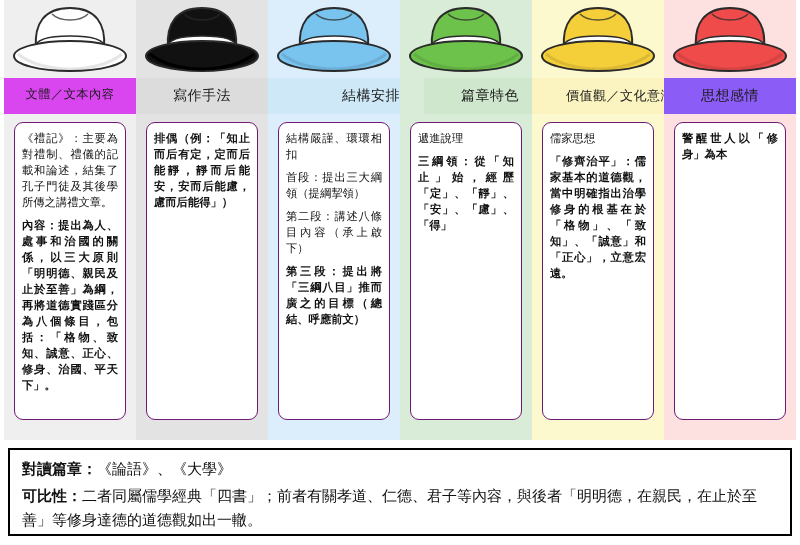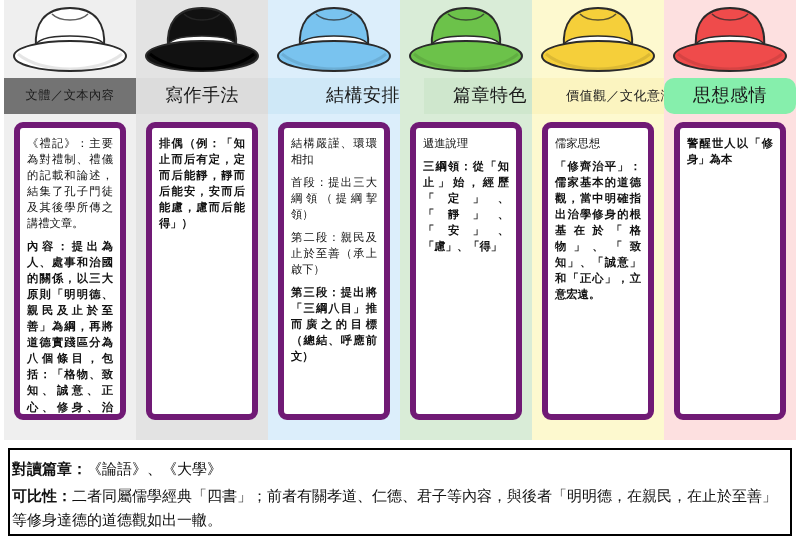--- a/index.html
+++ b/index.html
@@ -62,35 +62,35 @@
     position: relative;
     z-index: 2;
     width: 132px;
     height: 36px;
     display: flex;
     align-items: center;
     justify-content: center;
     box-sizing: border-box;
   }
   .title-band span {
-    font-size: 18px;
+    font-size: 14px;
     line-height: 1.1;
     letter-spacing: 0.5px;
     color: #1a1a1a;
     white-space: nowrap;
   }
   
   .card {
     position: relative;
     z-index: 2;
     margin-top: 8px;
     width: 112px;
     height: 298px;
     background: #ffffff;
-    border: 6px solid #701a75;
+    border: 1px solid #701a75;
     border-radius: 9px;
     box-sizing: border-box;
     padding: 7px 7px 8px 7px;
     overflow: hidden;
   }
   .card p {
     margin: 0 0 7px 0;
     font-size: 11.3px;
     line-height: 1.42;
     text-align: justify;
@@ -107,21 +107,21 @@
   
   .bottom-box {
     position: absolute;
     left: 8px;
     top: 448px;
     width: 784px;
     height: 88px;
     border: 2px solid #000000;
     box-sizing: border-box;
     background: #ffffff;
-    padding: 8px 2px;
+    padding: 8px 12px;
   }
   .bottom-line {
     font-size: 15px;
     line-height: 1.55;
     color: #111111;
   }
   .bottom-line .lbl {
     font-weight: bold;
   }
   .bottom-line.second {
@@ -143,21 +143,21 @@
 
     <path d="M44 12 C52 20 72 20 80 12" fill="none" stroke="#2b2b2b" stroke-width="1.6" opacity="0.75"></path>
 
     <path d="M27 46 C27 38 40 34 62 34 C84 34 97 38 97 46 C97 50 84 52 62 52 C40 52 27 50 27 46 Z" fill="#ffffff" stroke="#2b2b2b" stroke-width="1.6"></path>
 
     <ellipse cx="62" cy="54" rx="56" ry="15" fill="#ffffff" stroke="#2b2b2b" stroke-width="2"></ellipse>
 
     <path d="M10 52 C22 62 42 67 62 67 C82 67 102 62 114 52" fill="none" stroke="rgba(0,0,0,0.10)" stroke-width="3"></path>
   </svg>
         </div>
-        <div class="title-band" style="background: #737373;">
+        <div class="title-band" style="background: #d946ef; font-family: Liberation Mono, monospace;">
           <span style="font-size: 12.2px;">文體／文本內容</span>
         </div>
         <div class="card">
           <p>《禮記》：主要為對禮制、禮儀的記載和論述，結集了孔子門徒及其後學所傳之講禮文章。</p>
           <p>內容：提出為人、處事和治國的關係，以三大原則「明明德、親民及止於至善」為綱，再將道德實踐區分為八個條目，包括：「格物、致知、誠意、正心、修身、治國、平天下」。</p>
         </div>
       </div>
       <div class="col">
         <div class="col-bg" style="background: rgb(227, 227, 227);"></div>
         <div class="hat-area">
@@ -196,21 +196,21 @@
 
     <path d="M10 52 C22 62 42 67 62 67 C82 67 102 62 114 52" fill="none" stroke="rgba(0,0,0,0.10)" stroke-width="3"></path>
   </svg>
         </div>
         <div class="title-band" style="background: rgb(207, 232, 247); justify-content: flex-end;">
           <span>結構安排</span>
         </div>
         <div class="card">
           <p class="bold">結構嚴謹、環環相扣</p>
           <p>首段：提出三大綱領（提綱挈領）</p>
-          <p>第二段：親民及止於至善（承上啟下）</p>
+          <p>第二段：講述八條目內容（承上啟下）</p>
           <p>第三段：提出將「三綱八目」推而廣之的目標（總結、呼應前文）</p>
         </div>
       </div>
       <div class="col">
         <div class="col-bg" style="background: rgb(217, 236, 215);"></div>
         <div class="hat-area">
   <svg class="hat-svg" width="124" height="74" viewBox="0 0 124 74">
 
     <path d="M28 46 C26 22 36 6 62 6 C88 6 98 22 96 46 Z" fill="#6cc24a" stroke="#2b2b2b" stroke-width="2"></path>
 
@@ -264,21 +264,21 @@
 
     <path d="M44 12 C52 20 72 20 80 12" fill="none" stroke="#2b2b2b" stroke-width="1.6" opacity="0.75"></path>
 
     <path d="M27 46 C27 38 40 34 62 34 C84 34 97 38 97 46 C97 50 84 52 62 52 C40 52 27 50 27 46 Z" fill="#ffffff" stroke="#2b2b2b" stroke-width="1.6"></path>
 
     <ellipse cx="62" cy="54" rx="56" ry="15" fill="#ef4b4b" stroke="#2b2b2b" stroke-width="2"></ellipse>
 
     <path d="M10 52 C22 62 42 67 62 67 C82 67 102 62 114 52" fill="none" stroke="rgba(0,0,0,0.10)" stroke-width="3"></path>
   </svg>
         </div>
-        <div class="title-band" style="background: #86efac; border-radius: 10px;">
+        <div class="title-band" style="background: #8b5cf6;">
           <span>思想感情</span>
         </div>
         <div class="card">
           <p class="bold">警醒世人以「修身」為本</p>
         </div>
       </div>
     </div>
 
   <div class="bottom-box">
     <div class="bottom-line">

